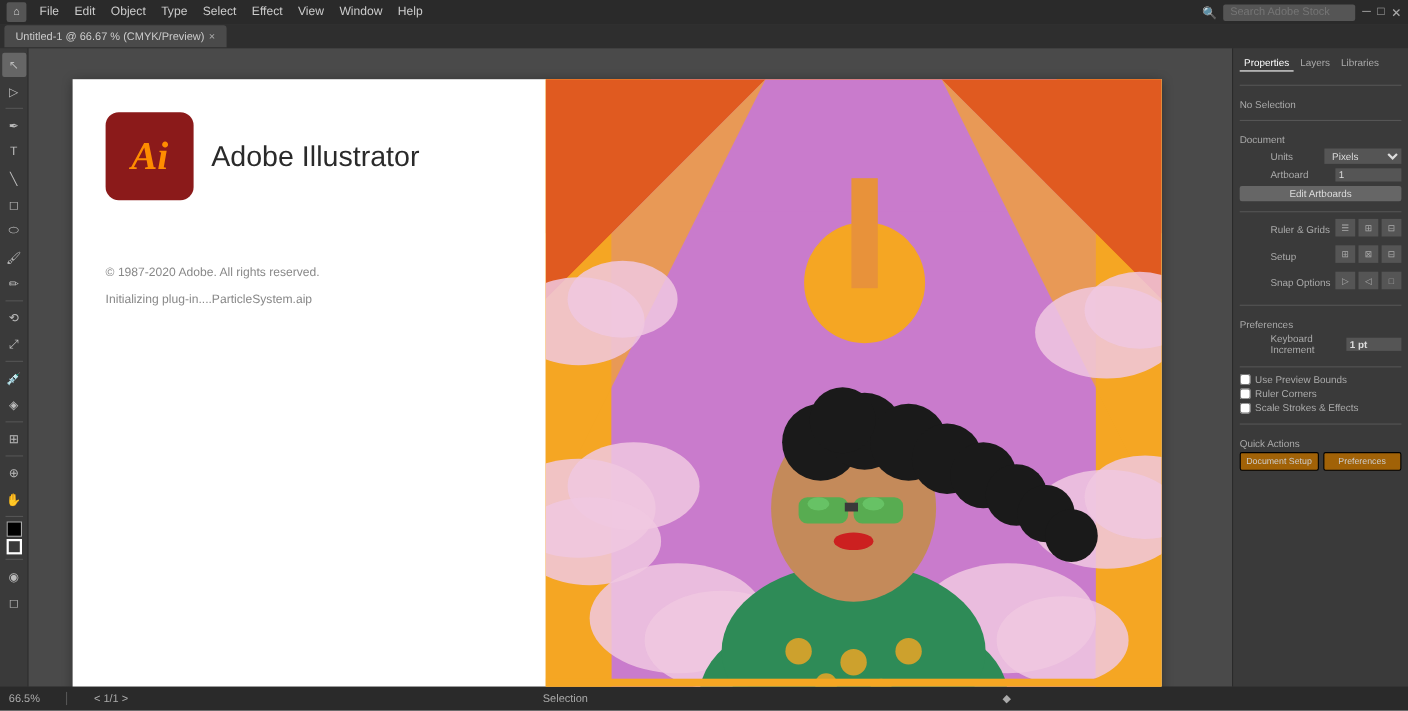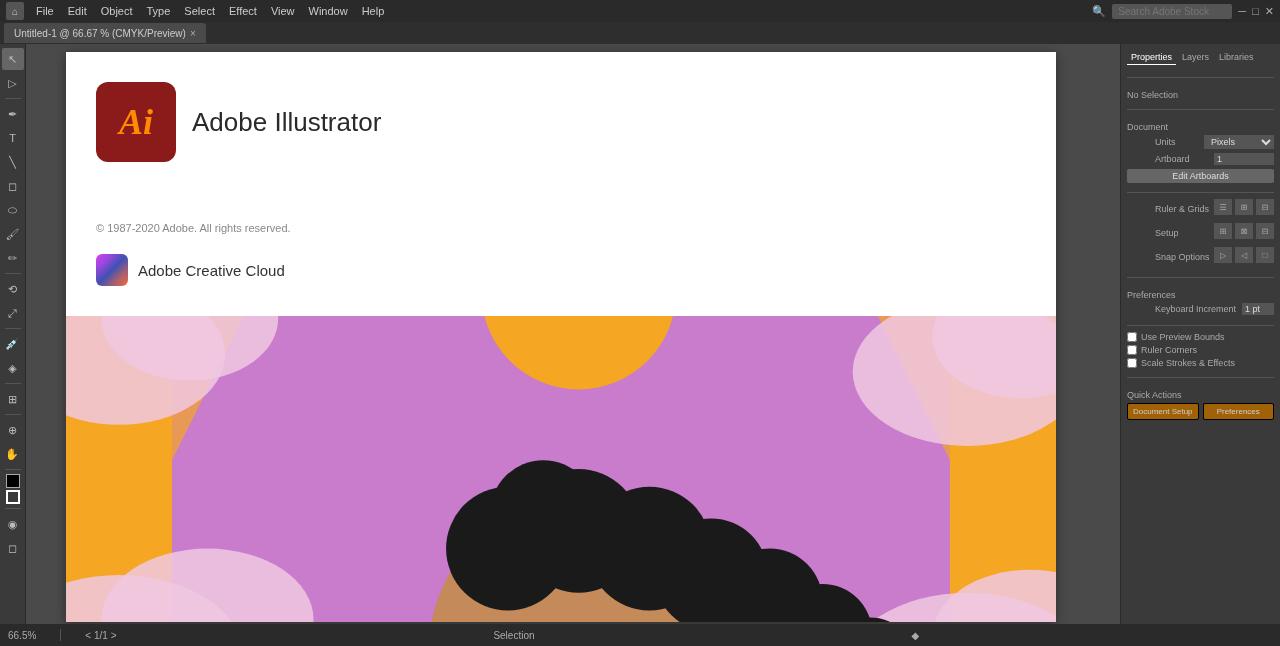--- a/index.html
+++ b/index.html
@@ -129,29 +129,28 @@
     .canvas-area {
       flex: 1;
       background: #4a4a4a;
       position: relative;
       overflow: hidden;
     }
 
     
     .artboard {
       position: absolute;
-      top: 8px;
+      top: 28px;
       left: 40px;
       width: 990px;
       height: 570px;
       background: #fff;
       box-shadow: 0 2px 10px rgba(0,0,0,0.4);
       display: flex;
       align-items: stretch;
-      flex-direction: column;
     }
 
     
     .splash-left {
       width: 430px;
       padding: 30px 30px;
       display: flex;
       flex-direction: column;
       justify-content: space-between;
     }
@@ -447,37 +446,23 @@
     <div class="artboard">
 
       <div class="splash-left">
         <div class="splash-header">
           <div class="ai-logo">Ai</div>
           <div class="app-title">Adobe Illustrator</div>
         </div>
 
         <div class="splash-middle">
           <div class="copyright-text">© 1987-2020 Adobe. All rights reserved.</div>
+          <div class="initializing-text">Initializing plug-in....ParticleSystem.aip</div>
         </div>
 
-        <div class="splash-footer">
-          <div class="cc-logo">
-            <svg width="28" height="28" viewBox="0 0 28 28">
-              <circle cx="14" cy="14" r="14" fill="url(#ccGrad)"></circle>
-              <defs>
-                <linearGradient id="ccGrad" x1="0" y1="0" x2="1" y2="1">
-                  <stop offset="0%" stop-color="#e040fb"></stop>
-                  <stop offset="50%" stop-color="#3f51b5"></stop>
-                  <stop offset="100%" stop-color="#ff6b35"></stop>
-                </linearGradient>
-              </defs>
-            </svg>
-          </div>
-          <div class="cc-text">Adobe Creative Cloud</div>
-        </div>
       </div>
 
       <div class="splash-right">
         <svg width="100%" height="100%" viewBox="0 0 560 570" preserveAspectRatio="xMidYMid slice">
 
           <rect width="560" height="570" fill="#F5A623"></rect>
 
           <rect x="0" y="0" width="280" height="140" fill="#E05A20"></rect>
           <rect x="280" y="0" width="280" height="140" fill="#E05A20"></rect>
 
@@ -610,21 +595,21 @@
         <button class="panel-icon-btn">□</button>
       </div>
     </div>
 
     <div class="panel-divider"></div>
 
     <div class="panel-section-title">Preferences</div>
 
     <div class="panel-row">
       <span class="panel-label">Keyboard Increment</span>
-      <input class="panel-input" value="1 pt" style="width: 32px;">
+      <input class="panel-input" value="1 pt" style="width: 50px; font-weight: bold;">
     </div>
 
     <div class="panel-divider"></div>
 
     <div class="checkbox-row">
       <input type="checkbox" style="">
       <span class="checkbox-label">Use Preview Bounds</span>
     </div>
     <div class="checkbox-row">
       <input type="checkbox" style="">

